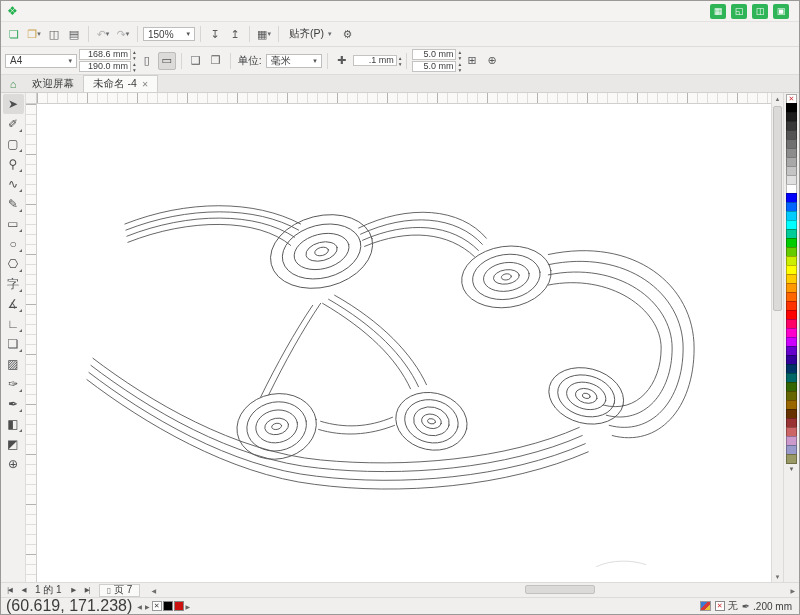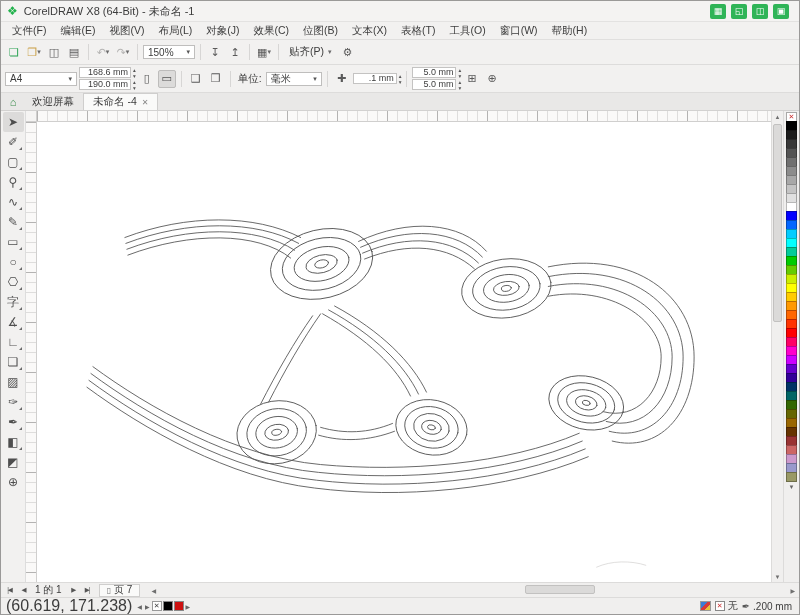--- a/index.html
+++ b/index.html
@@ -100,44 +100,29 @@
   .pen-glyph{font-size:10px;color:#555;}
   .outline-ind{margin-right:2px;}
 </style>
 </head>
 <body>
 
 <div id="app">
 
   <div class="titlebar">
     <span class="app-logo">❖</span>
-    <span class="title-text">CorelDRAW X8 (64-Bit) - 未命名 -1</span>
     <span class="titlebar-spacer"></span>
     <div id="titlebar-buttons">
         <div class="green-btn">▦</div>
         <div class="green-btn">◱</div>
         <div class="green-btn">◫</div>
         <div class="green-btn">▣</div>
       </div>
   </div>
 
-  <div class="menubar" id="menu-items">
-      <span class="menu-item">文件(F)</span>
-      <span class="menu-item">编辑(E)</span>
-      <span class="menu-item">视图(V)</span>
-      <span class="menu-item">布局(L)</span>
-      <span class="menu-item">对象(J)</span>
-      <span class="menu-item">效果(C)</span>
-      <span class="menu-item">位图(B)</span>
-      <span class="menu-item">文本(X)</span>
-      <span class="menu-item">表格(T)</span>
-      <span class="menu-item">工具(O)</span>
-      <span class="menu-item">窗口(W)</span>
-      <span class="menu-item">帮助(H)</span>
-    </div>
 
   <div class="toolbar">
     <span class="tbtn" style="color:#2fa457;">❏</span>
     <span class="tbtn">
       <span style="color:#caa24a;">❐</span>
       <span class="mini-arrow">▾</span>
     </span>
     <span class="tbtn">◫</span>
     <span class="tbtn">▤</span>
     <span class="sep"></span>

